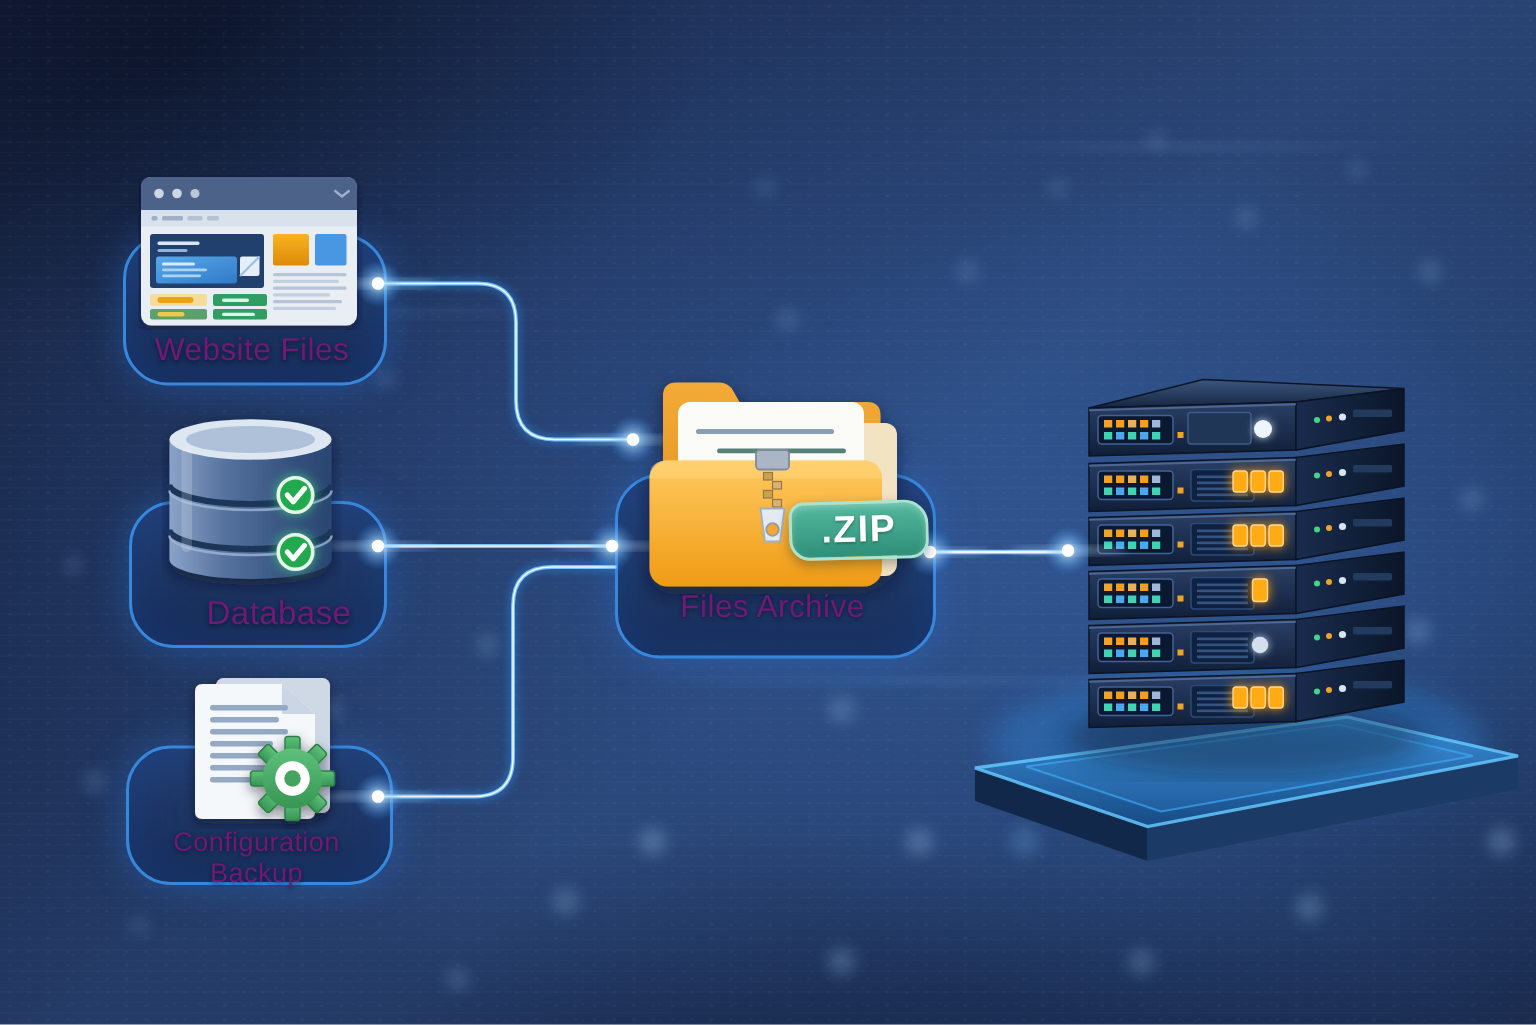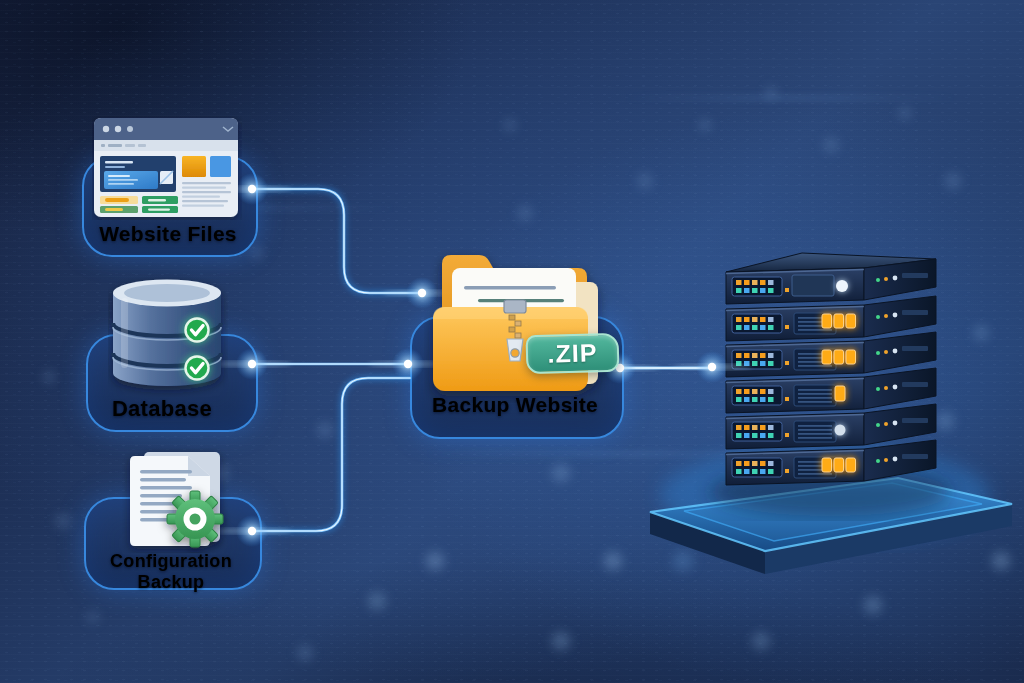--- a/index.html
+++ b/index.html
@@ -47,37 +47,37 @@
   }
   .streak{position:absolute;z-index:1;height:4px;filter:blur(3px);pointer-events:none;
     background:linear-gradient(90deg, transparent, rgba(130,180,240,.18), transparent);}
   .node-card{
     position:absolute;z-index:2;border-radius:30px;
     background:linear-gradient(180deg, rgba(35,63,115,.85), rgba(21,42,84,.88));
     border:2.5px solid #3787dd;
     box-shadow:0 0 26px rgba(45,125,235,.35), inset 0 0 30px rgba(25,70,150,.45);
   }
   .node-label{
-    position:absolute;z-index:5;color:#000000;font-weight:700;letter-spacing:.3px;
+    position:absolute;z-index:5;color:#701a75;font-weight:400;letter-spacing:.3px;
     text-align:center;text-shadow:0 1px 3px rgba(0,10,30,.6);
   }
   .icon{position:absolute;z-index:4;pointer-events:none;}
   svg.lines{position:absolute;inset:0;z-index:3;pointer-events:none;}
   .zip-badge{
     position:absolute;z-index:6;left:526px;top:334px;width:93px;height:39px;
     background:linear-gradient(180deg,#53b89e,#2e8f78);
     border:2.5px solid #a9e4d0;border-radius:10px 16px 12px 14px;
     transform:rotate(-1.5deg);box-sizing:border-box;
     display:flex;align-items:center;justify-content:center;
     color:#ffffff;font-weight:700;font-size:25px;letter-spacing:1px;
     box-shadow:0 3px 8px rgba(10,30,40,.35), inset 0 2px 4px rgba(255,255,255,.25);
     text-shadow:0 1px 2px rgba(0,40,30,.4);
   }
   .lbl-website{left:82px;top:222px;width:172px;font-size:21px;}
-  .lbl-database{left:78px;top:396px;width:168px;font-size:22px;}
+  .lbl-database{left:102px;top:396px;width:168px;font-size:22px;}
   .lbl-config{left:84px;top:551px;width:174px;font-size:18px;}
   .lbl-backup{left:410px;top:393px;width:210px;font-size:21px;}
 </style>
 </head>
 <body>
 
 <div class="layer texture"></div>
 <div class="layer scanlines"></div>
 <div class="bokeh"></div>
 <div class="streak" style="left:40px;top:206px;width:360px;"></div>
@@ -417,17 +417,17 @@
       <use href="#ledp" y="28"></use>
     <rect x="152" y="35" width="42" height="21" rx="2" fill="#203656" stroke="#3d5c8c" stroke-width="1"></rect>
     <circle cx="202" cy="46" r="6" fill="#eef5fc" filter="url(#wGlow)"></circle>
     <use href="#sidelights" y="28"></use>
   </g>
 </svg>
 
 <div class="node-label lbl-website">Website Files</div>
 <div class="node-label lbl-database">Database</div>
 <div class="node-label lbl-config">Configuration Backup</div>
-<div class="node-label lbl-backup">Backup Website</div>
+<div class="node-label lbl-backup">Files Archive</div>
 
 <div class="zip-badge">
   <span>.ZIP</span>
 </div>
 
 </body></html>

